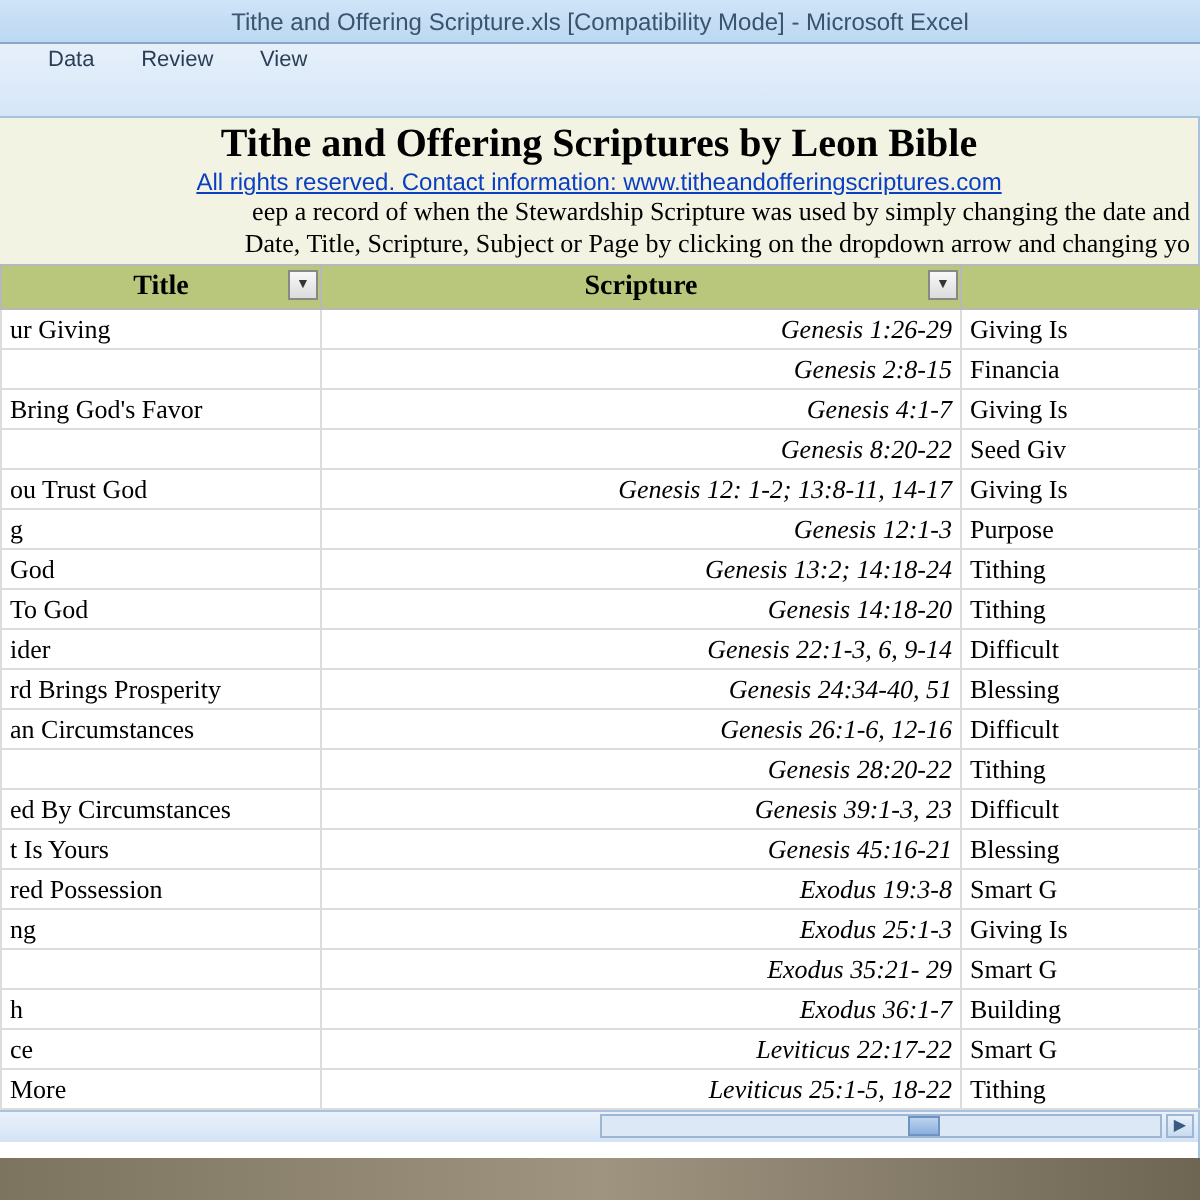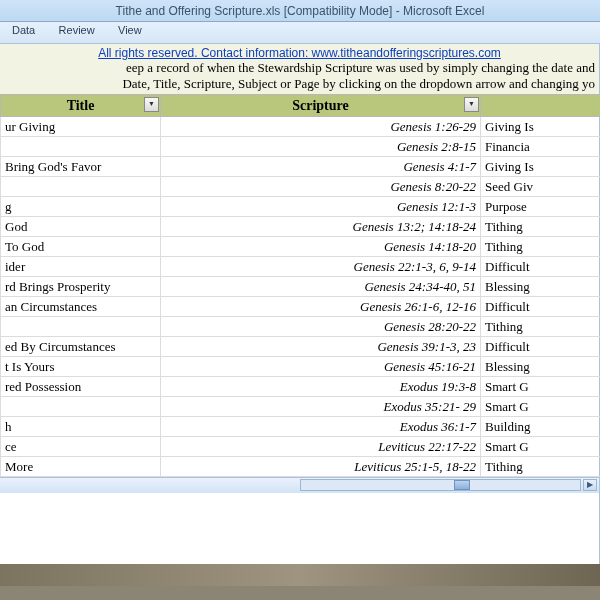--- a/index.html
+++ b/index.html
@@ -17,22 +17,22 @@
     border-bottom: 1px solid #8aa9c9;
     height: 22px;
     line-height: 22px;
     text-align: center;
     font-size: 12px;
     color: #3a536e;
   }
   .menubar {
     background: linear-gradient(#e6f0fb, #d6e6f7);
     border-bottom: 1px solid #a9c2de;
-    height: 22px;
-    padding-left: 2px;
+    height: 37px;
+    padding-left: 14px;
   }
   .menubar span {
     display: inline-block;
     padding: 2px 10px;
     font-size: 11px;
     color: #2a3e55;
     cursor: pointer;
   }
   .sheet {
     background: #fff;
@@ -159,20 +159,21 @@
 
 <div class="menubar">
   <span>Data</span>
   <span>Review</span>
   <span>View</span>
 </div>
 
 <div class="sheet">
 
   <div class="banner">
+    <div class="banner-title">Tithe and Offering Scriptures by Leon Bible</div>
     <a class="banner-link" href="#">All rights reserved. Contact information: www.titheandofferingscriptures.com</a>
     <div class="banner-note">eep a record of when the Stewardship Scripture was used by simply changing the date and</div>
     <div class="banner-note"> Date, Title, Scripture, Subject or Page by clicking on the dropdown arrow and changing yo</div>
   </div>
 
   <table class="grid">
     <colgroup>
       <col class="col-title">
         <col class="col-scr">
         <col class="col-subj">
@@ -207,20 +208,25 @@
           <td>Bring God's Favor</td>
           <td class="scr">Genesis 4:1-7</td>
           <td>Giving Is</td>
         </tr>
         <tr>
           <td></td>
           <td class="scr">Genesis 8:20-22</td>
           <td>Seed Giv</td>
         </tr>
         <tr>
+          <td>ou Trust God</td>
+          <td class="scr">Genesis 12: 1-2; 13:8-11, 14-17</td>
+          <td>Giving Is</td>
+        </tr>
+        <tr>
           <td>g</td>
           <td class="scr">Genesis 12:1-3</td>
           <td>Purpose</td>
         </tr>
         <tr>
           <td> God</td>
           <td class="scr">Genesis 13:2; 14:18-24</td>
           <td>Tithing</td>
         </tr>
         <tr>
@@ -255,20 +261,25 @@
         </tr>
         <tr>
           <td>t Is Yours</td>
           <td class="scr">Genesis 45:16-21</td>
           <td>Blessing</td>
         </tr>
         <tr>
           <td>red Possession</td>
           <td class="scr">Exodus 19:3-8</td>
           <td>Smart G</td>
+        </tr>
+        <tr>
+          <td>ng</td>
+          <td class="scr">Exodus 25:1-3</td>
+          <td>Giving Is</td>
         </tr>
         <tr>
           <td></td>
           <td class="scr">Exodus 35:21- 29</td>
           <td>Smart G</td>
         </tr>
         <tr>
           <td>h</td>
           <td class="scr">Exodus 36:1-7</td>
           <td>Building</td>

